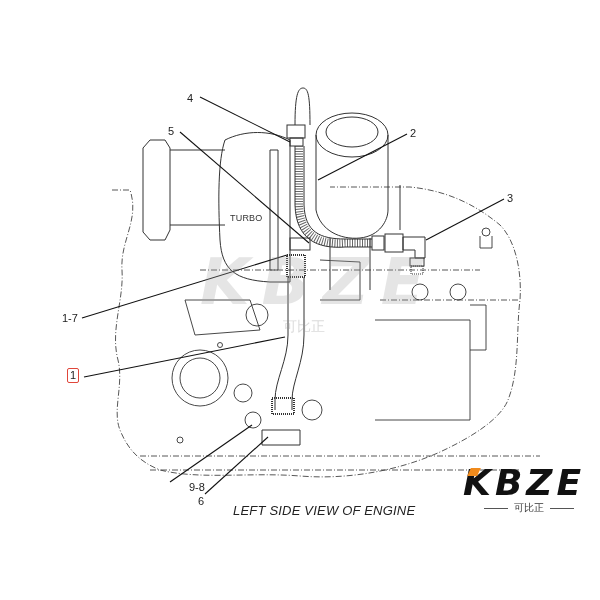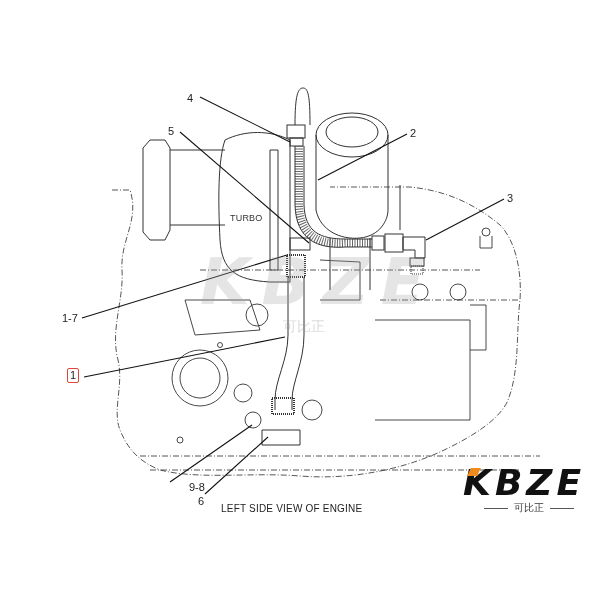--- a/index.html
+++ b/index.html
@@ -2,21 +2,21 @@
 <html><head>
 <meta charset="utf-8">
 <style>
   html, body { margin: 0; padding: 0; background: #ffffff; }
   body { width: 600px; height: 600px; position: relative; overflow: hidden;
          font-family: "Liberation Sans", "DejaVu Sans", sans-serif; }
   #canvas { position: absolute; left: 0; top: 0; width: 600px; height: 600px; }
   .lbl { position: absolute; font-size: 11px; color: #222; line-height: 1; white-space: nowrap; }
   .lbl-boxed { border: 1.5px solid #e0463a; border-radius: 2px; padding: 1px 2px; }
   .turbo { position: absolute; left: 230px; top: 213px; font-size: 9px; color: #333; letter-spacing: 0.2px; }
-  .caption { position: absolute; left: 221px; top: 503px; font-size: 10px; color: #222; letter-spacing: 0.2px; }
+  .caption { position: absolute; left: 233px; top: 503px; font-size: 13px; color: #222; letter-spacing: 0.2px; font-style: italic; }
   .logo { position: absolute; left: 463px; top: 465px; width: 132px; height: 50px; }
   .logo-text { position: absolute; left: 0; top: 0; font-size: 36px; font-weight: bold; font-style: italic;
                color: #111; letter-spacing: 4px; line-height: 1; font-family: "DejaVu Sans", sans-serif; }
   .logo-sub { position: absolute; left: 0; top: 36px; width: 132px; text-align: center; font-size: 10px; color: #333; }
   .logo-sub::before, .logo-sub::after { content: ""; display: inline-block; width: 24px; height: 1px;
                background: #555; vertical-align: middle; margin: 0 6px; }
   .logo-accent { position: absolute; left: 6px; top: 3px; width: 10px; height: 8px; background: #f08a1c;
                transform: skewX(-25deg); }
   .wm { position: absolute; left: 200px; top: 250px; font-size: 64px; font-weight: bold; font-style: italic;
         color: rgba(160,160,160,0.28); letter-spacing: 12px; line-height: 1; font-family: "DejaVu Sans", sans-serif; }

